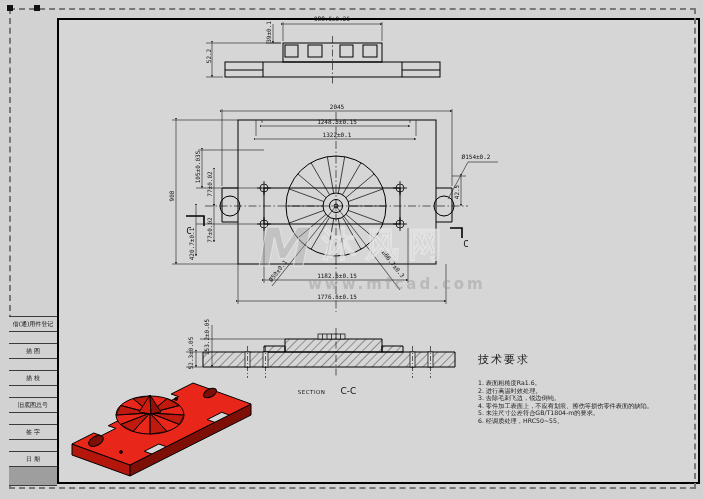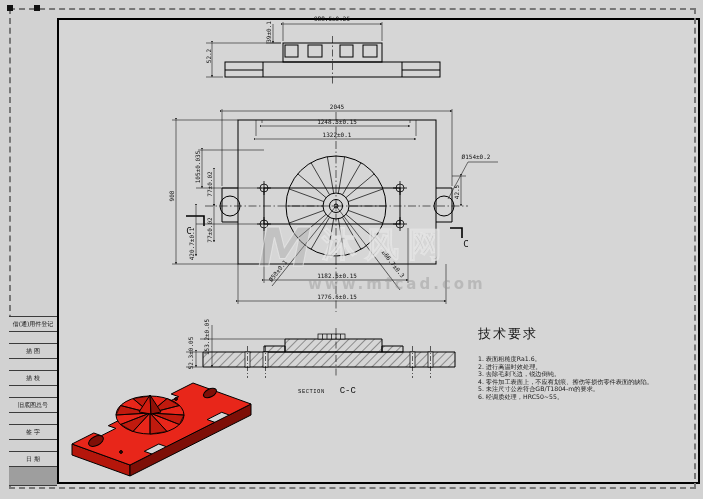--- a/index.html
+++ b/index.html
@@ -17,33 +17,33 @@
          display:flex;align-items:center;justify-content:center;
          font-size:6px;color:#111;letter-spacing:0px;background:#d2d2d2;white-space:nowrap;}
   .tlab{height:15px;} .tblank{height:12px;}
   .tgray{height:20px;background:#9e9e9e;border-top:1px solid #3c3c3c;border-bottom:1px solid #3c3c3c;}
   
   .dim{position:absolute;font-family:"DejaVu Sans Mono",monospace;font-size:6px;color:#101010;
        white-space:nowrap;transform:translate(-50%,-50%);line-height:1;}
   .big{font-size:9px;}
   
   #tech{position:absolute;left:478px;top:325px;width:205px;color:#1a1a1a;}
-  #tech .tr-title{font-size:13px;margin-bottom:12px;letter-spacing:2px;}
+  #tech .tr-title{font-size:11px;margin-bottom:12px;letter-spacing:2px;margin-top:27px;}
   #tech .tr-item{font-size:6.2px;line-height:7.6px;white-space:nowrap;}
   
   #wm{position:absolute;left:250px;top:215px;width:260px;pointer-events:none;}
   .wm-logo{position:absolute;left:8px;top:6px;font-size:54px;font-weight:bold;font-style:italic;
            color:rgba(165,165,165,0.40);-webkit-text-stroke:1px rgba(235,235,235,0.65);line-height:1;}
   .wm-brand{position:absolute;left:72px;top:12px;font-size:34px;font-weight:bold;letter-spacing:9px;
             color:rgba(165,165,165,0.38);-webkit-text-stroke:1px rgba(238,238,238,0.7);line-height:1;white-space:nowrap;}
   .wm-url{position:absolute;left:58px;top:60px;font-size:15px;font-weight:bold;letter-spacing:3px;
           color:rgba(150,150,150,0.45);white-space:nowrap;text-align:right;}
   
   #seclabel{position:absolute;left:327px;top:391px;transform:translate(-50%,-50%);
-            display:flex;align-items:baseline;gap:15px;color:#101010;font-family:Liberation Mono, monospace;}
+            display:flex;align-items:baseline;gap:15px;color:#101010;}
   #seclabel .s1{font-size:5.5px;letter-spacing:.5px;} #seclabel .s2{font-size:9px;}
   svg{position:absolute;left:0;top:0;pointer-events:none;}
 </style>
 </head>
 <body>
 
 <div id="screen">
 
   <div id="paper"></div>
   <div id="marquee"></div>

